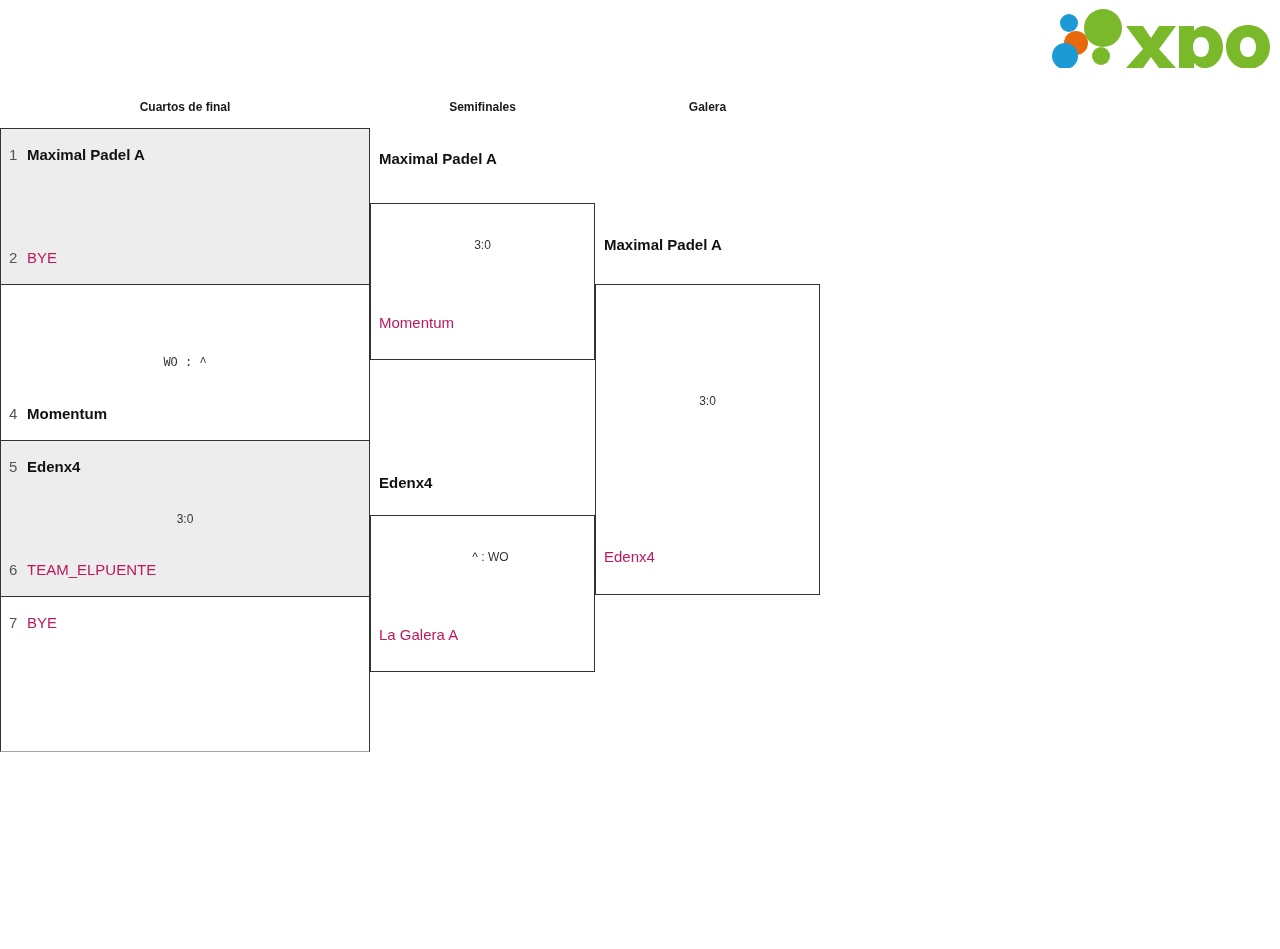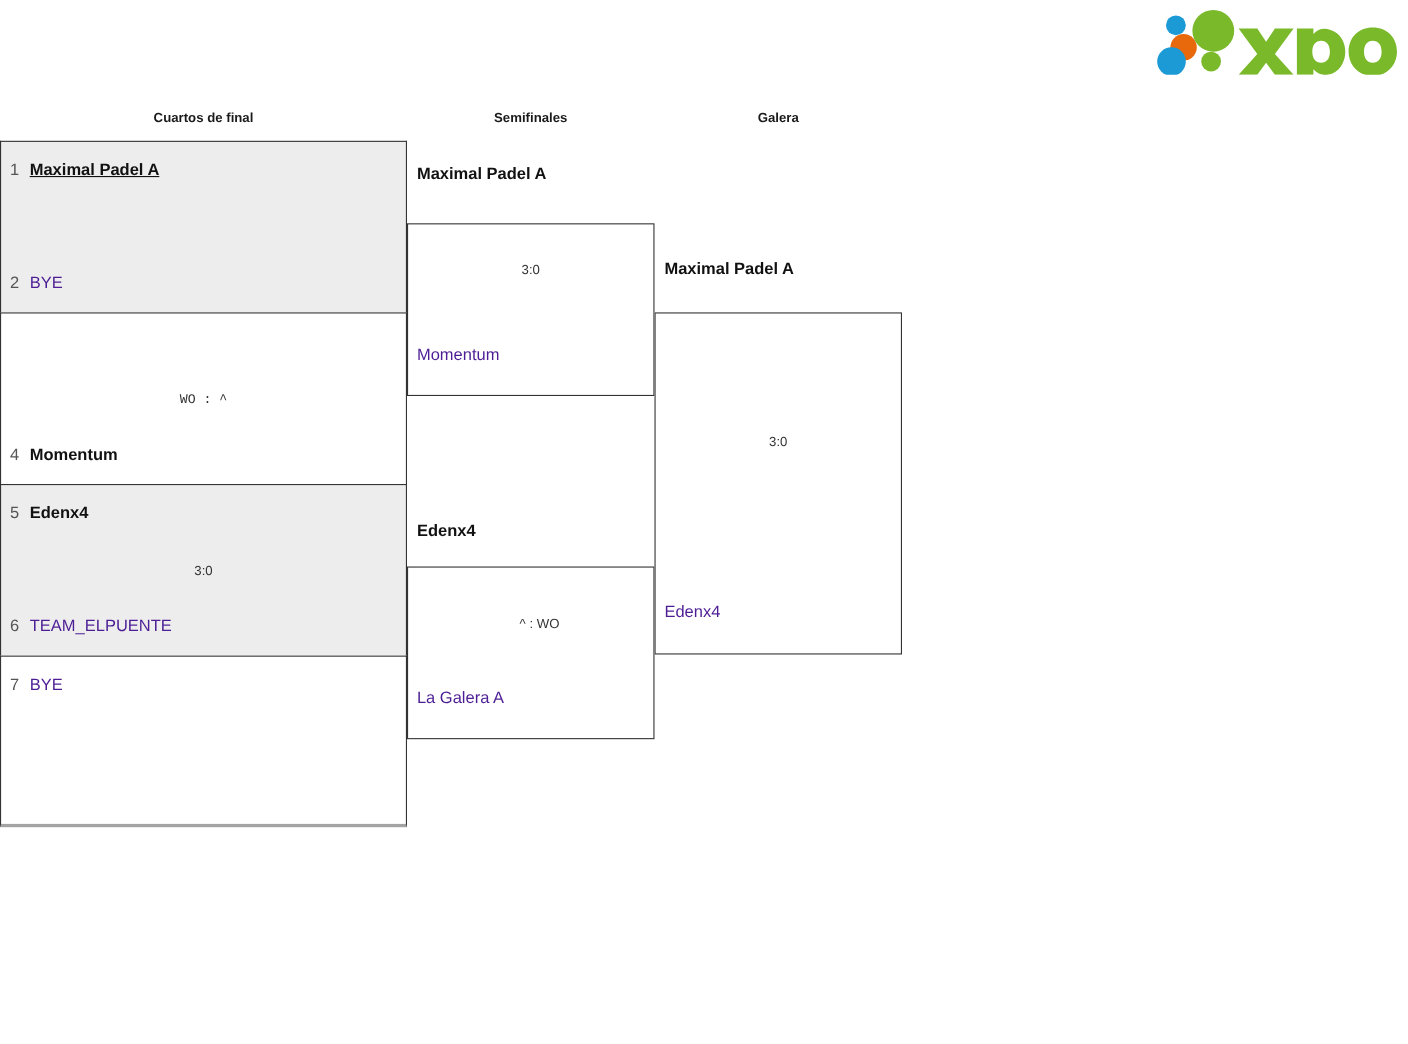--- a/index.html
+++ b/index.html
@@ -71,21 +71,21 @@
   .qf-match {
     position: absolute;
     left: 0px;
     width: 370px;
     height: 156px;
     border: 1px solid #333333;
     border-bottom: none;
     background: #ffffff;
   }
   .qf-match.shaded { background: #ededed; }
-  .qf-match.last { border-bottom: 3px solid #a3a3a3; }
+  .qf-match.last { border-bottom: 1px solid #a3a3a3; }
 
   
   .match-box {
     position: absolute;
     border: 1px solid #333333;
     background: #ffffff;
   }
 
   
   .team {
@@ -99,21 +99,21 @@
     overflow: hidden;
   }
   .team .seed {
     display: inline-block;
     width: 26px;
     padding-left: 8px;
     font-size: 15px;
     color: #555555;
     font-weight: 400;
   }
-  .team .tname { color: #4c1d95; font-weight: 400; }
+  .team .tname { color: #be185d; font-weight: 400; }
   .team.winner .tname { color: #111111; font-weight: 700; }
   .team.noseed { padding-left: 8px; }
 
   .score {
     position: absolute;
     left: 0;
     width: 100%;
     text-align: center;
     font-size: 12px;
     color: #333333;
@@ -156,21 +156,21 @@
   </div>
 </div>
 
 <div class="round-header" id="round-header-0">Cuartos de final</div>
 <div class="round-header" id="round-header-1">Semifinales</div>
 <div class="round-header" id="round-header-2">Galera</div>
 
 <div id="bracket">
 
   <div class="qf-match shaded" style="top:128px;">
-    <div class="team winner" style="top:13px;text-decoration:underline;">
+    <div class="team winner" style="top:13px;">
       <span class="seed">1</span><span class="tname">Maximal Padel A</span>
     </div>
     <div class="score" style="top:80px;"></div>
     <div class="team" style="top:116px;">
       <span class="seed">2</span><span class="tname">BYE</span>
     </div>
   </div>
 
   <div class="qf-match" style="top:284px;">
     <div class="score" style="top:68px;font-family:Liberation Mono, monospace;">WO : ^</div>
@@ -203,21 +203,21 @@
     <div class="score" style="top:31px;">3:0</div>
     <div class="team noseed" style="top:106px;">
       <span class="tname">Momentum</span>
     </div>
   </div>
 
   <div class="match-box" style="left:370px; top:515px; width:225px; height:157px;">
     <div class="team winner noseed" style="top:-46px;">
       <span class="tname">Edenx4</span>
     </div>
-    <div class="score" style="top:41px;padding-left:16px;">^ : WO</div>
+    <div class="score" style="top:31px;padding-left:16px;">^ : WO</div>
     <div class="team noseed" style="top:106px;">
       <span class="tname">La Galera A</span>
     </div>
   </div>
 
   <div class="match-box" style="left:595px; top:284px; width:225px; height:311px;">
     <div class="team winner noseed" style="top:-53px;">
       <span class="tname">Maximal Padel A</span>
     </div>
     <div class="score" style="top:106px;">3:0</div>

